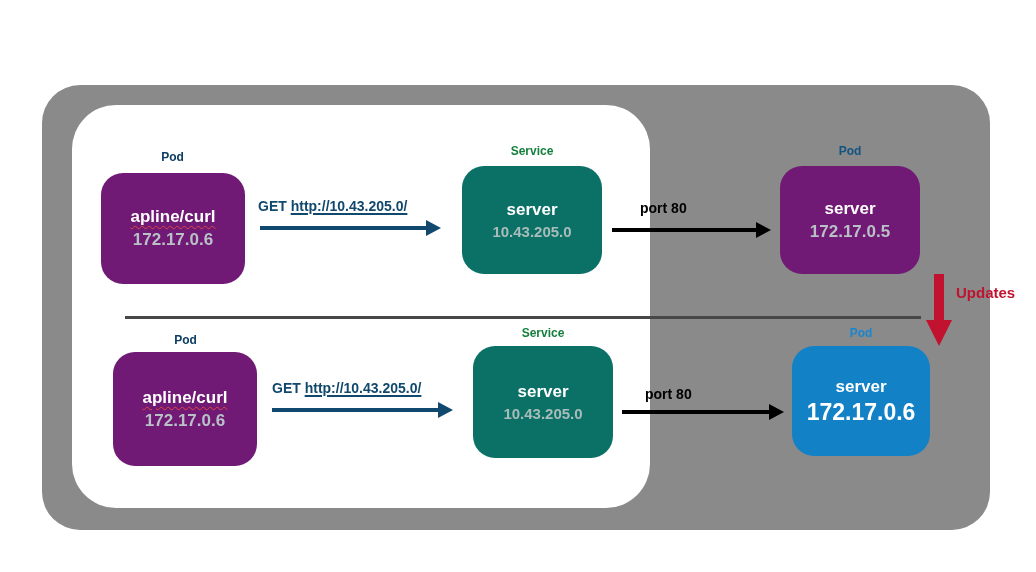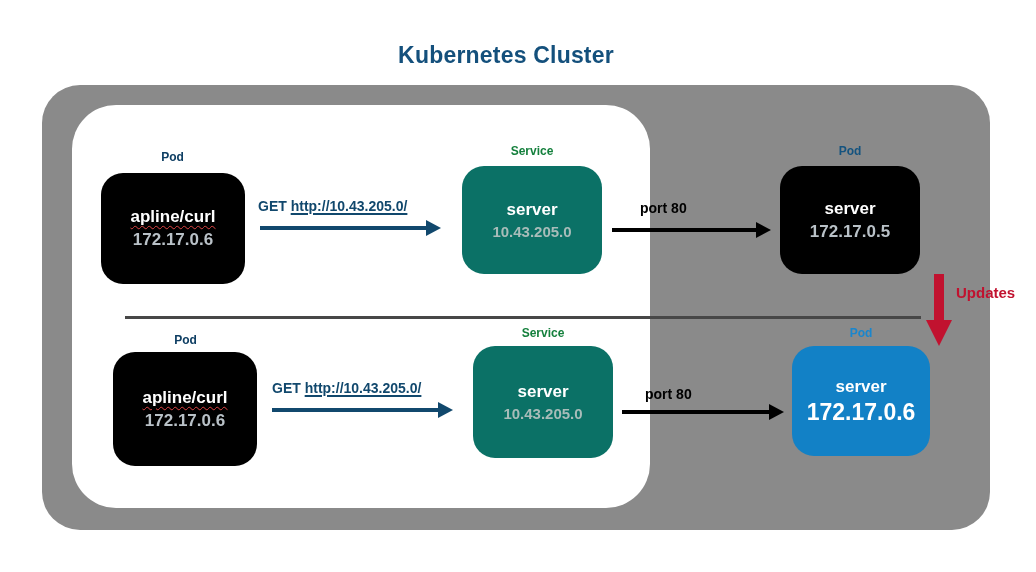--- a/index.html
+++ b/index.html
@@ -4,21 +4,21 @@
 <style>
   html,body{margin:0;padding:0;background:#ffffff;}
   .canvas{position:relative;width:1036px;height:572px;font-family:"Liberation Sans",sans-serif;overflow:hidden;background:#ffffff;}
   .abs{position:absolute;}
   .title{top:42px;left:0;width:1012px;text-align:center;font-size:23px;font-weight:bold;color:#14507c;letter-spacing:.2px;}
   .cluster{left:42px;top:85px;width:948px;height:445px;background:#8a8a8a;border-radius:38px;}
   .inner{left:72px;top:105px;width:578px;height:403px;background:#ffffff;border-radius:44px;}
   .node{border-radius:22px;display:flex;flex-direction:column;align-items:center;justify-content:center;gap:3px;font-weight:bold;text-align:center;line-height:1.15;}
   .node .primary{color:#ffffff;font-size:17px;}
   .node .secondary{font-size:17px;}
-  .pod-dark{background:#000000;}
+  .pod-dark{background:#701a75;}
   .pod-dark .secondary{color:#b9c1c7;}
   .svc{background:#0b7166;}
   .svc .secondary{color:#a8bcb9;font-size:15px;}
   .pod-bright{background:#1281c6;}
   .pod-bright .secondary{color:#ffffff;font-size:23px;}
   .node-label{font-weight:bold;font-size:12px;text-align:center;}
   .navy{color:#0e3e63;}
   .steel{color:#14537f;}
   .teal{color:#15803d;}
   .bright{color:#1a86cd;}
@@ -37,21 +37,20 @@
   .updates-shaft{width:10px;height:46px;background:#c1122f;}
   .updates-head{width:0;height:0;border-left:13px solid transparent;border-right:13px solid transparent;border-top:26px solid #c1122f;}
   .updates-label{color:#c1122f;font-weight:bold;font-size:15px;white-space:nowrap;}
   .divider{height:3px;background:#474747;}
 </style>
 </head>
 <body>
 
 <div class="canvas">
 
-  <div class="abs title">Kubernetes Cluster</div>
 
   <div class="abs cluster"></div>
   <div class="abs inner"></div>
 
   <div class="abs node-label navy" style="left:100px;top:150px;width:145px;">Pod</div>
   <div class="abs node pod-dark" style="left:101px;top:173px;width:144px;height:111px;">
     <span class="primary misspell">apline/curl</span>
     <span class="secondary">172.17.0.6</span>
   </div>
 

